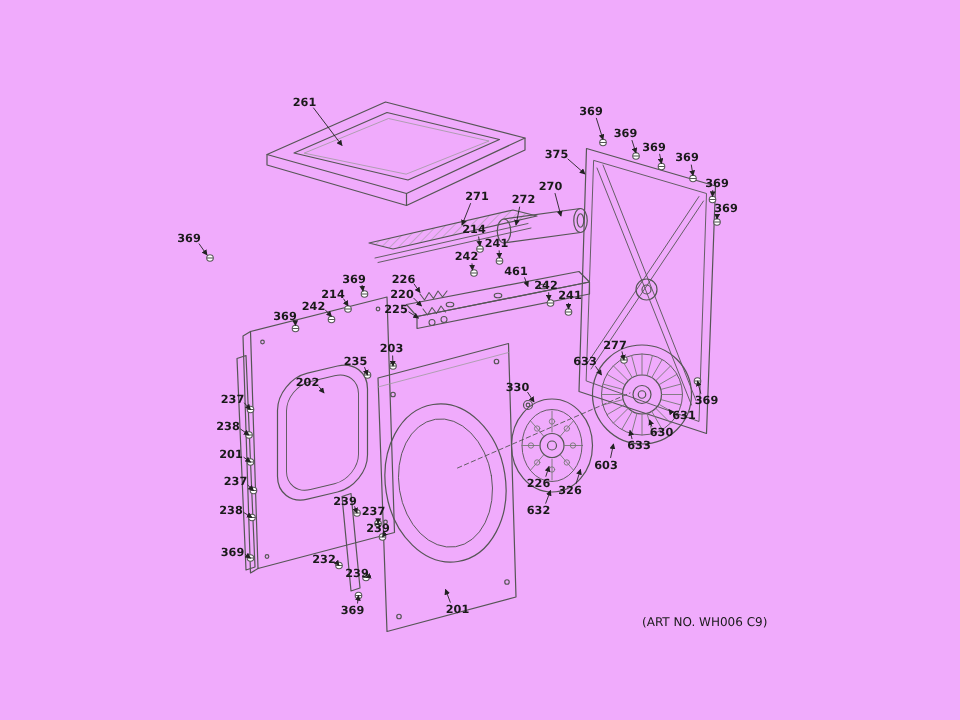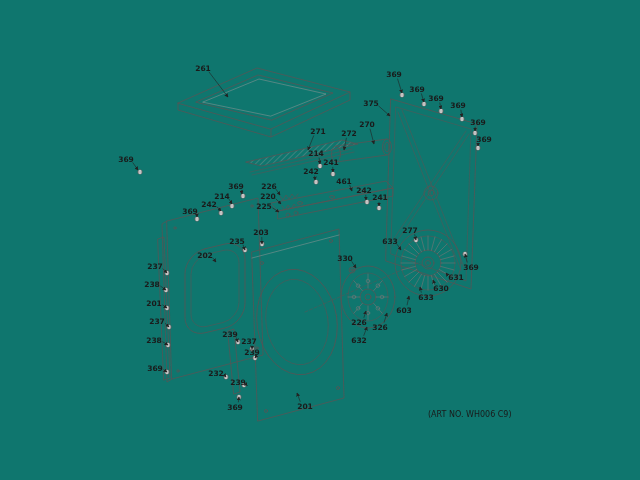--- a/index.html
+++ b/index.html
@@ -1,16 +1,16 @@
 <!DOCTYPE html>
 <html><head>
 <meta charset="utf-8">
 <style>
   html,body{margin:0;padding:0;background:#fff;}
-  .stage{position:relative;width:640px;height:480px;background:#0f766e;overflow:hidden;
+  .stage{position:relative;width:640px;height:480px;background:#f0abfc;overflow:hidden;
          font-family:"DejaVu Sans",sans-serif;}
   .stage svg{position:absolute;left:0;top:0;}
   .artno{position:absolute;left:428px;top:410px;font-size:8px;color:#1a1a1a;white-space:nowrap;}
   #labels text{font-family:"DejaVu Sans",sans-serif;font-size:7.5px;font-weight:bold;fill:#1a1a1a;}
 </style>
 </head>
 <body>
 
 <div class="stage">
   <svg width="640" height="480" viewBox="0 0 640 480">

